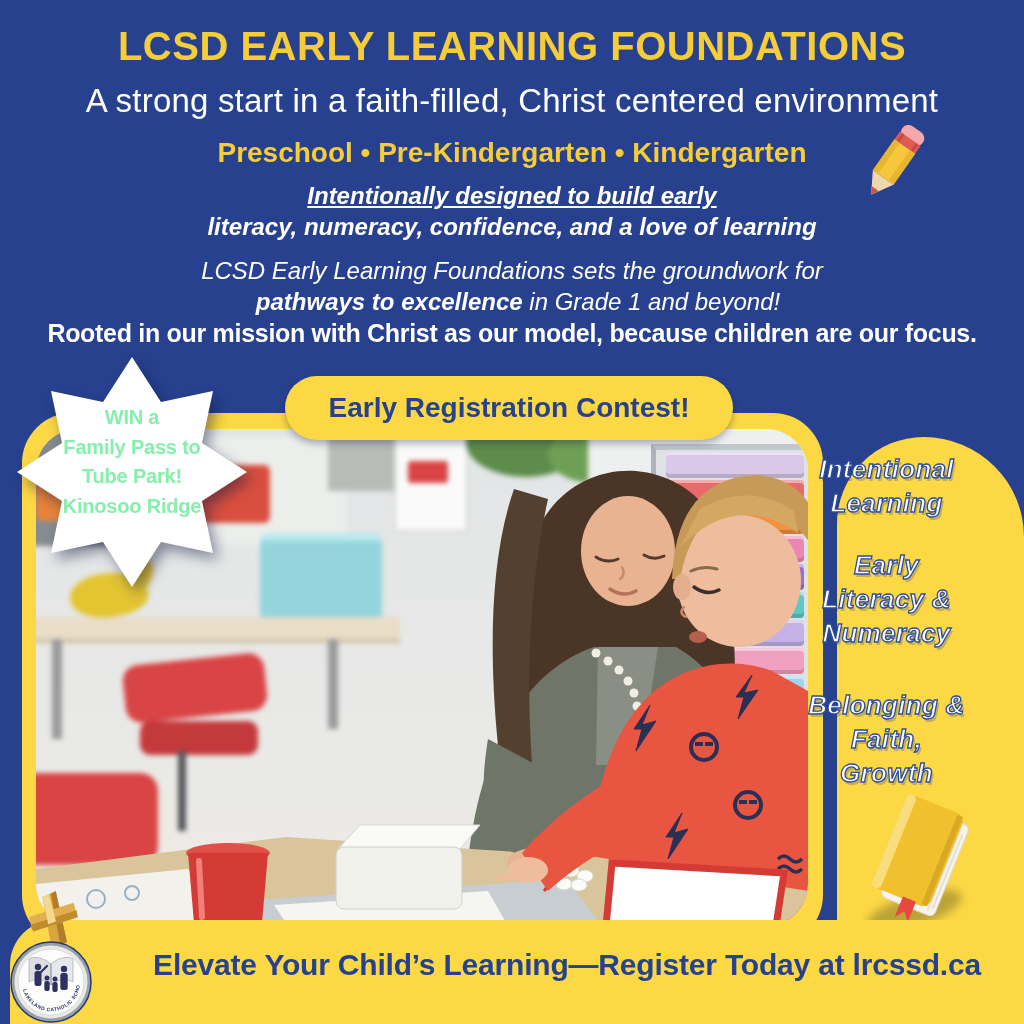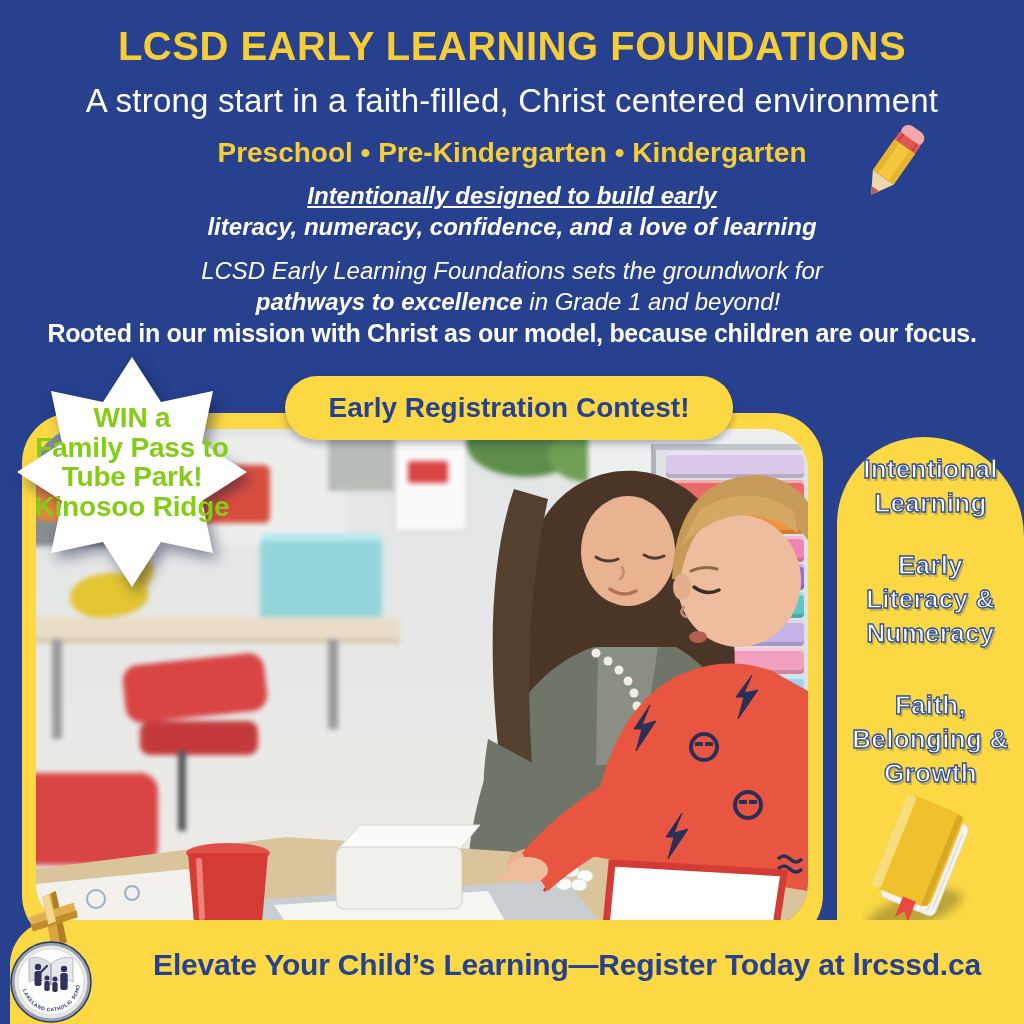--- a/index.html
+++ b/index.html
@@ -58,29 +58,29 @@
         filter:blur(.6px);background:#dfe2e5;}
   .tray{width:138px;height:26px;margin:2px auto 0 auto;border-radius:4px;
         box-shadow:inset 0 3px 0 rgba(255,255,255,.45), inset 0 -4px 0 rgba(0,0,0,.15);}
 
   .ph-people{position:absolute;left:0;top:0;z-index:3;}
 
   
   .star{left:10px;top:357px;width:244px;height:230px;z-index:4;}
   .star svg{position:absolute;left:0;top:0;filter:drop-shadow(5px 7px 7px rgba(10,20,60,.45));}
   .starText{position:absolute;left:0;right:0;top:46px;text-align:center;
-            font-size:28px;font-weight:800;color:#84cc16;line-height:29.5px;letter-spacing:-.2px;}
+            font-size:20px;font-weight:800;color:#86efac;line-height:29.5px;letter-spacing:-.2px;}
 
   
   .pill{left:285px;top:376px;width:448px;height:64px;background:#fcd845;border-radius:33px;
         z-index:4;text-align:center;line-height:64px;font-size:28px;font-weight:800;color:#26418f;
         box-shadow:0 4px 7px rgba(10,20,60,.3);}
 
   
-  .pillars{left:837px;top:0;width:187px;height:890px;z-index:2;}
+  .pillars{left:793px;top:0;width:187px;height:890px;z-index:2;font-style:italic;}
   .pblock{position:absolute;left:0;right:0;text-align:center;font-size:26px;font-weight:800;
           line-height:34px;color:#ffffff;-webkit-text-stroke:1.3px #2d4b9b;
           text-shadow:2px 3px 0 rgba(43,70,145,.28);letter-spacing:.3px;}
   .pb1{top:452px;} .pb2{top:548px;} .pb3{top:688px;}
 
   
   .cta{left:140px;right:30px;top:948px;text-align:center;font-size:30px;font-weight:800;
        color:#26418f;z-index:4;letter-spacing:-.2px;}
   .logo{left:2px;top:890px;width:142px;height:134px;z-index:5;}
   .bookIcon{left:862px;top:795px;width:130px;height:140px;z-index:2;}
@@ -255,22 +255,22 @@
   <div class="pblock pb1">
     <div>Intentional</div>
     <div>Learning</div>
   </div>
   <div class="pblock pb2">
     <div>Early</div>
     <div>Literacy &amp;</div>
     <div>Numeracy</div>
   </div>
   <div class="pblock pb3">
+    <div>Belonging &amp;</div>
     <div>Faith,</div>
-    <div>Belonging &amp;</div>
     <div>Growth</div>
   </div>
 </div>
 
 <svg class="abs bookIcon" viewBox="0 0 130 140">
   <ellipse cx="52" cy="116" rx="50" ry="16" fill="rgba(70,65,30,.35)" transform="rotate(-18 52 116)" style="filter:blur(4px);"></ellipse>
   <g transform="rotate(22 60 65)">
     <rect x="34" y="16" width="58" height="98" rx="6" fill="#f6f4ec" stroke="#ddd9cc"></rect>
     <path d="M88,26 v80 M84,22 v88" stroke="#e4e0d2" stroke-width="2"></path>
     <rect x="22" y="8" width="62" height="100" rx="9" fill="#f0c02f"></rect>

